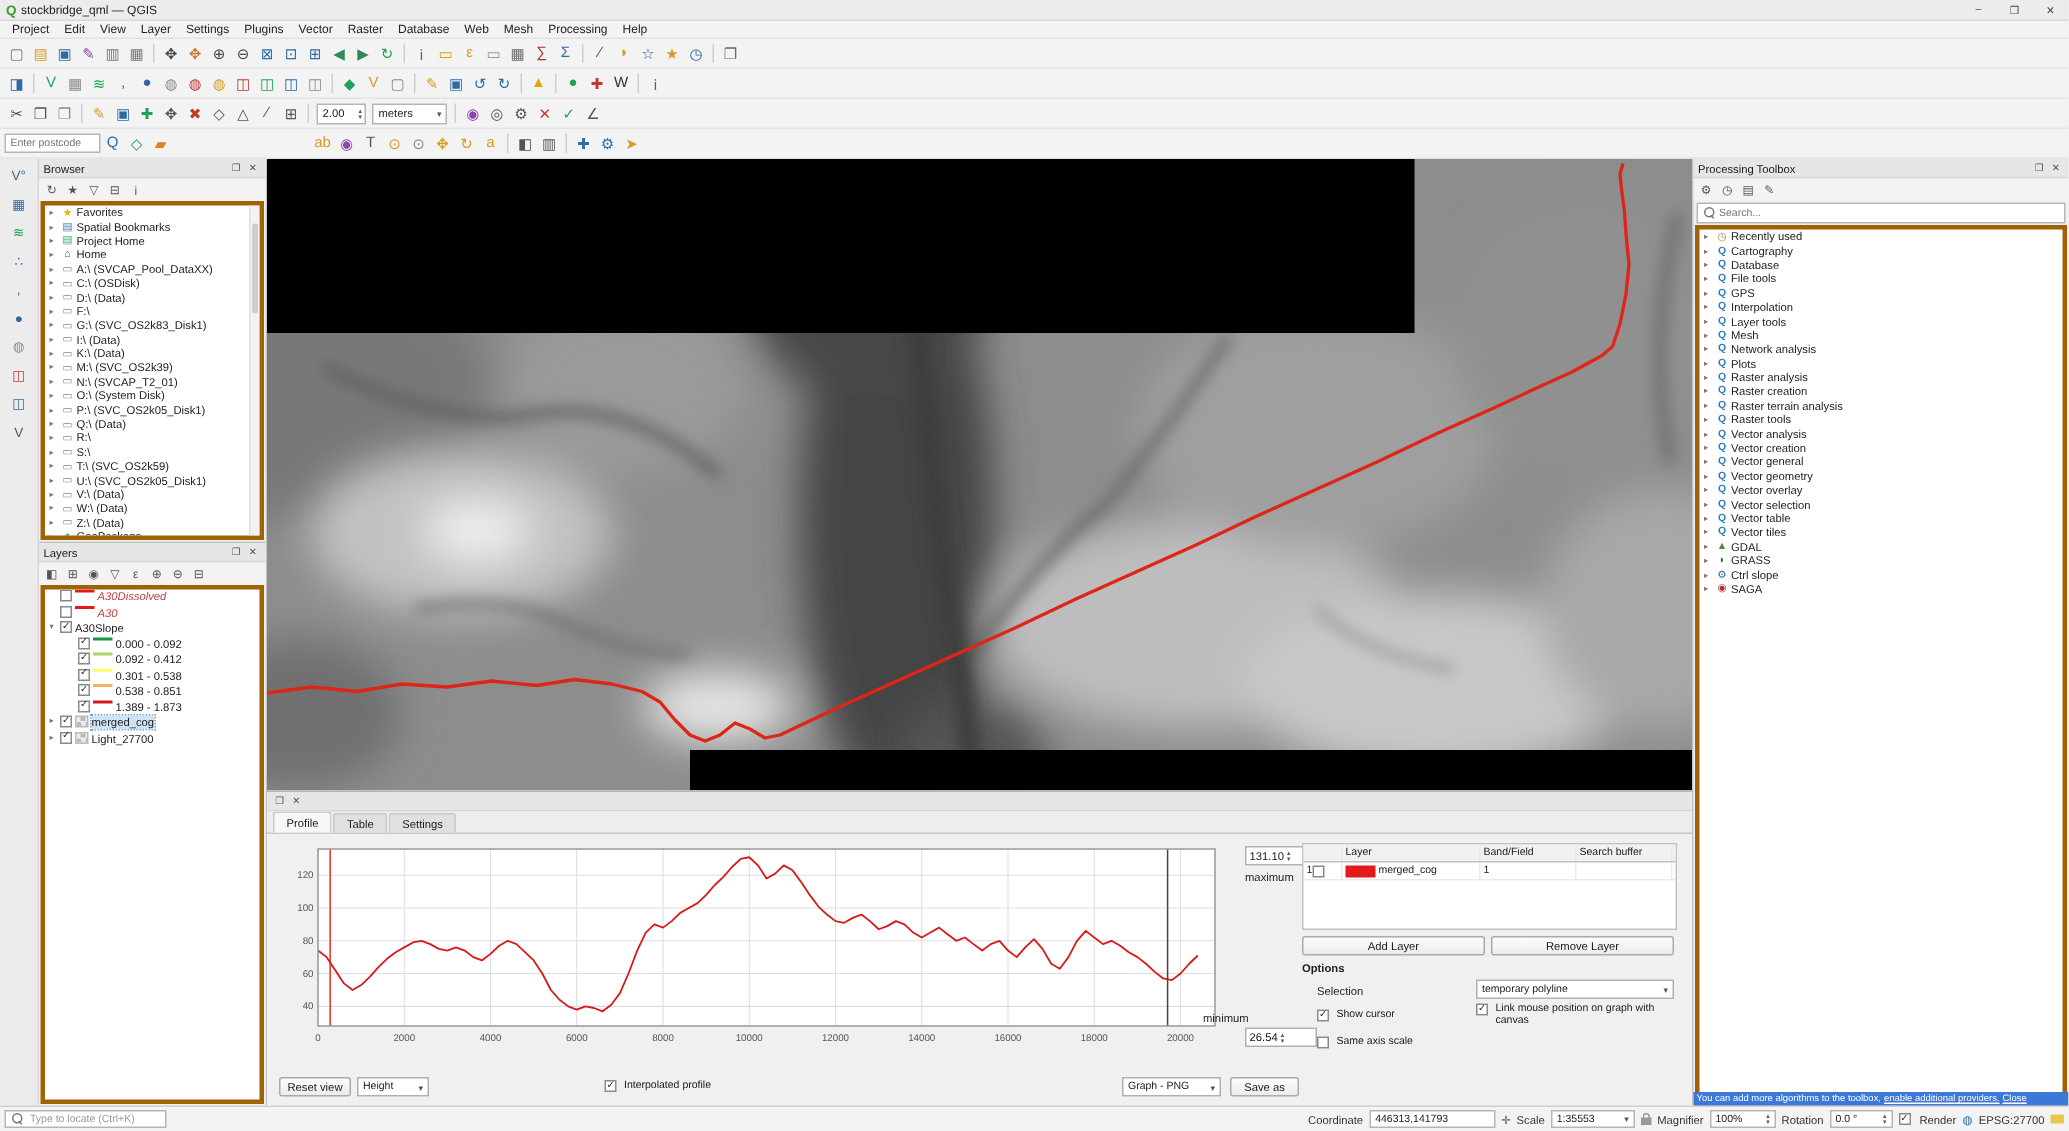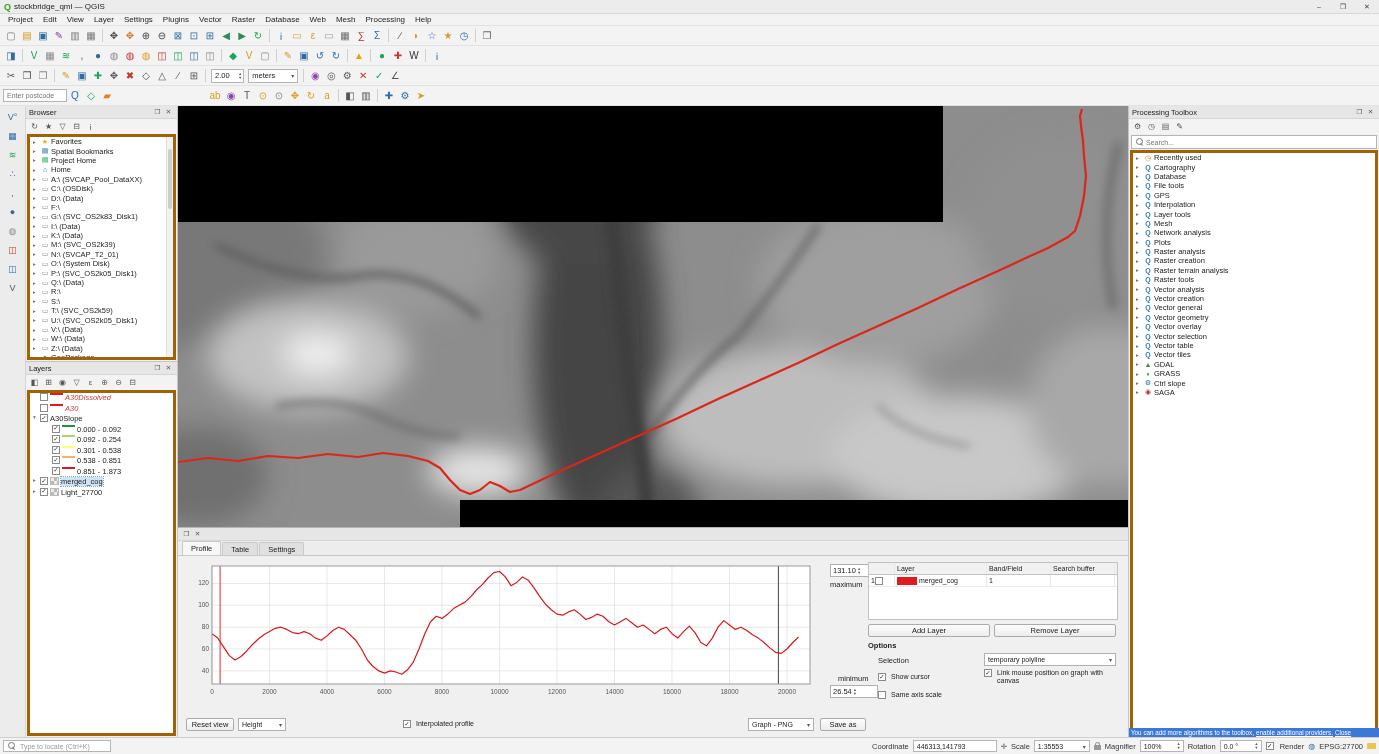--- a/index.html
+++ b/index.html
@@ -429,36 +429,36 @@
             <span class="lname">A30Slope</span>
           </div>
           <div class="litem lchild">
             <span class="cb">✓</span>
             <span class="lswatch" style="background: rgb(26, 150, 65);"></span>
             <span class="lname">0.000 - 0.092</span>
           </div>
           <div class="litem lchild">
             <span class="cb">✓</span>
             <span class="lswatch" style="background: rgb(166, 217, 106);"></span>
-            <span class="lname">0.092 - 0.254</span>
+            <span class="lname">0.092 - 0.412</span>
           </div>
           <div class="litem lchild">
             <span class="cb">✓</span>
             <span class="lswatch" style="background: rgb(255, 255, 115);"></span>
             <span class="lname">0.301 - 0.538</span>
           </div>
           <div class="litem lchild">
             <span class="cb">✓</span>
             <span class="lswatch" style="background: rgb(253, 174, 97);"></span>
             <span class="lname">0.538 - 0.851</span>
           </div>
           <div class="litem lchild">
             <span class="cb">✓</span>
             <span class="lswatch" style="background: rgb(215, 25, 28);"></span>
-            <span class="lname">0.851 - 1.873</span>
+            <span class="lname">1.389 - 1.873</span>
           </div>
           <div class="litem">
             <span class="tarrow">▸</span>
             <span class="cb">✓</span>
             <span class="rswatch"></span>
             <span class="lname lsel">merged_cog</span>
           </div>
           <div class="litem">
             <span class="tarrow">▸</span>
             <span class="cb">✓</span>
@@ -567,21 +567,21 @@
           </svg>
 
         <div class="pspin" style="left:652px;top:8px">
           <span>131.10</span>
           <span class="spin2">
               <i>▴</i>
               <i>▾</i>
             </span>
         </div>
         <div class="plabel" style="left:652px;top:24px">maximum</div>
-        <div class="plabel" style="left:660px;top:118px">minimum</div>
+        <div class="plabel" style="left:624px;top:118px">minimum</div>
         <div class="pspin" style="left:652px;top:129px">
           <span>26.54</span>
           <span class="spin2">
               <i>▴</i>
               <i>▾</i>
             </span>
         </div>
 
         <div class="btn" style="left:8px;top:162px;width:48px">Reset view</div>
         <div class="combo" style="left:60px;top:162px;width:48px">

